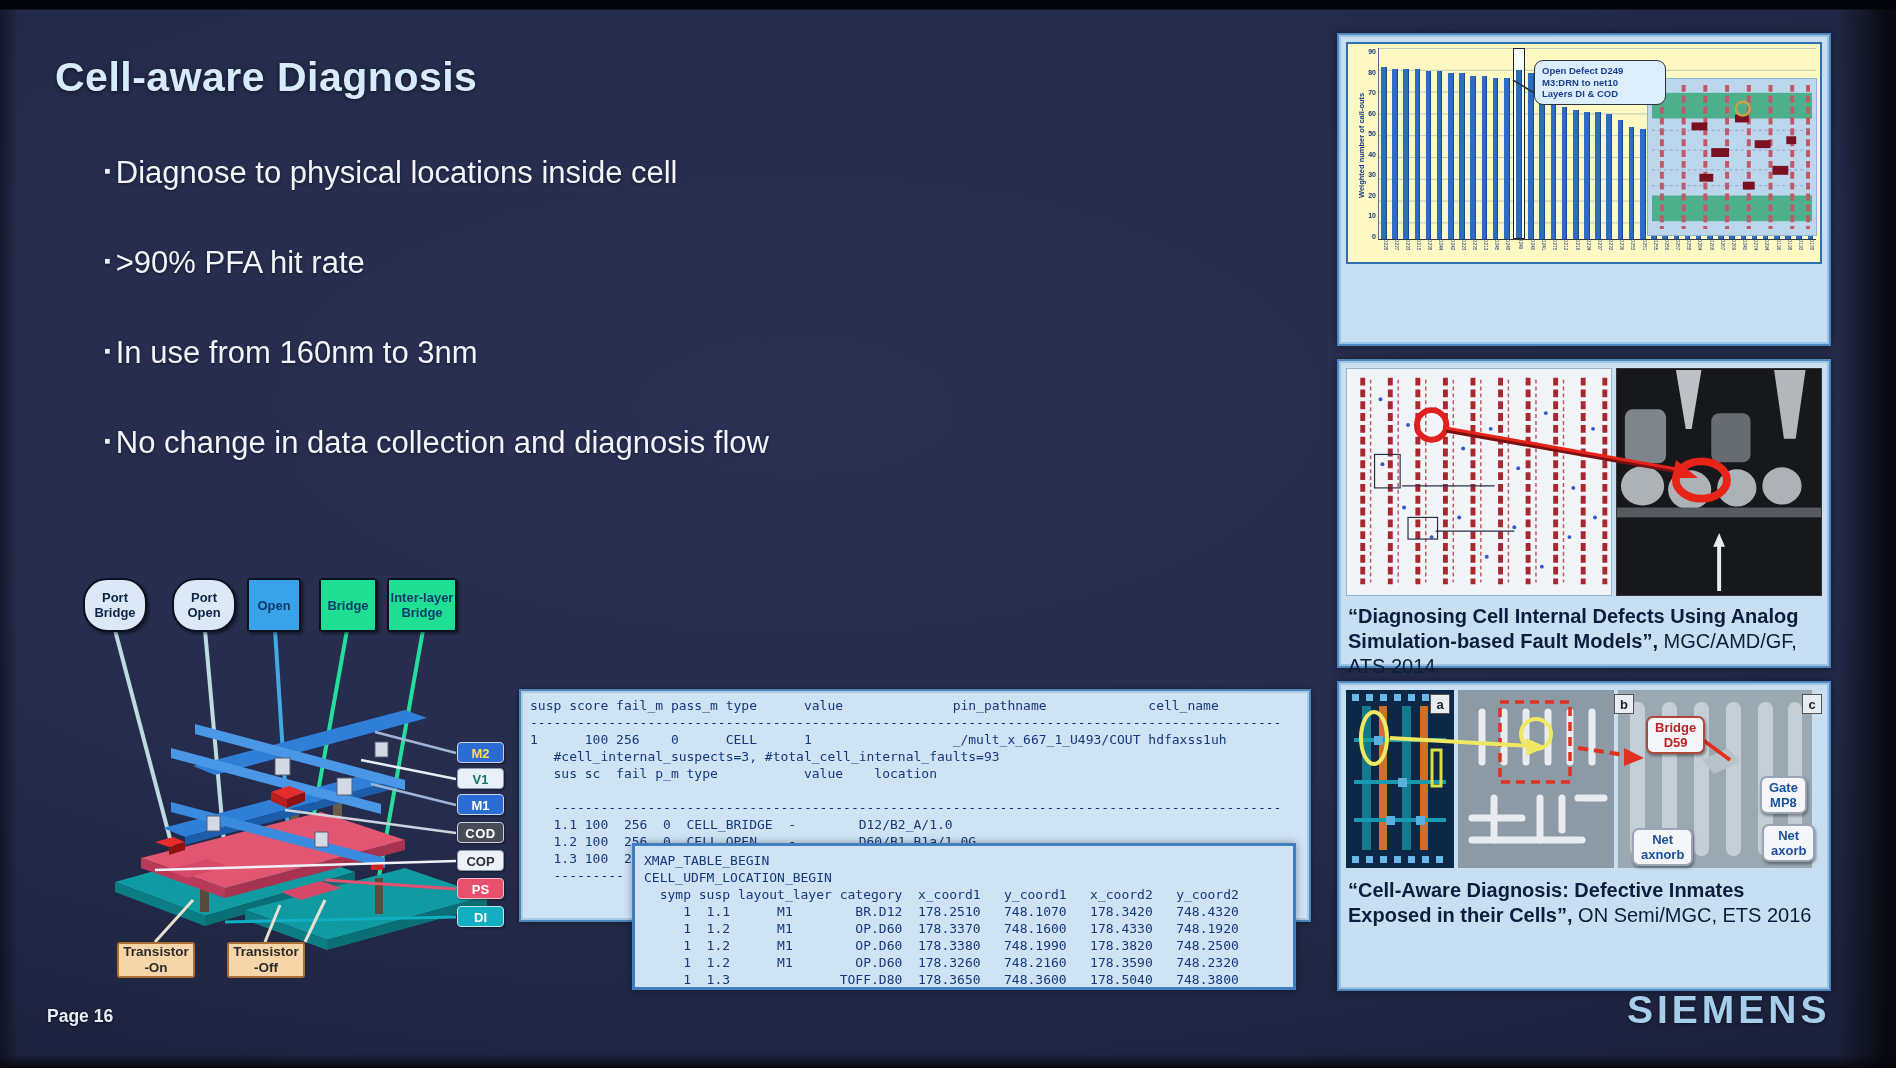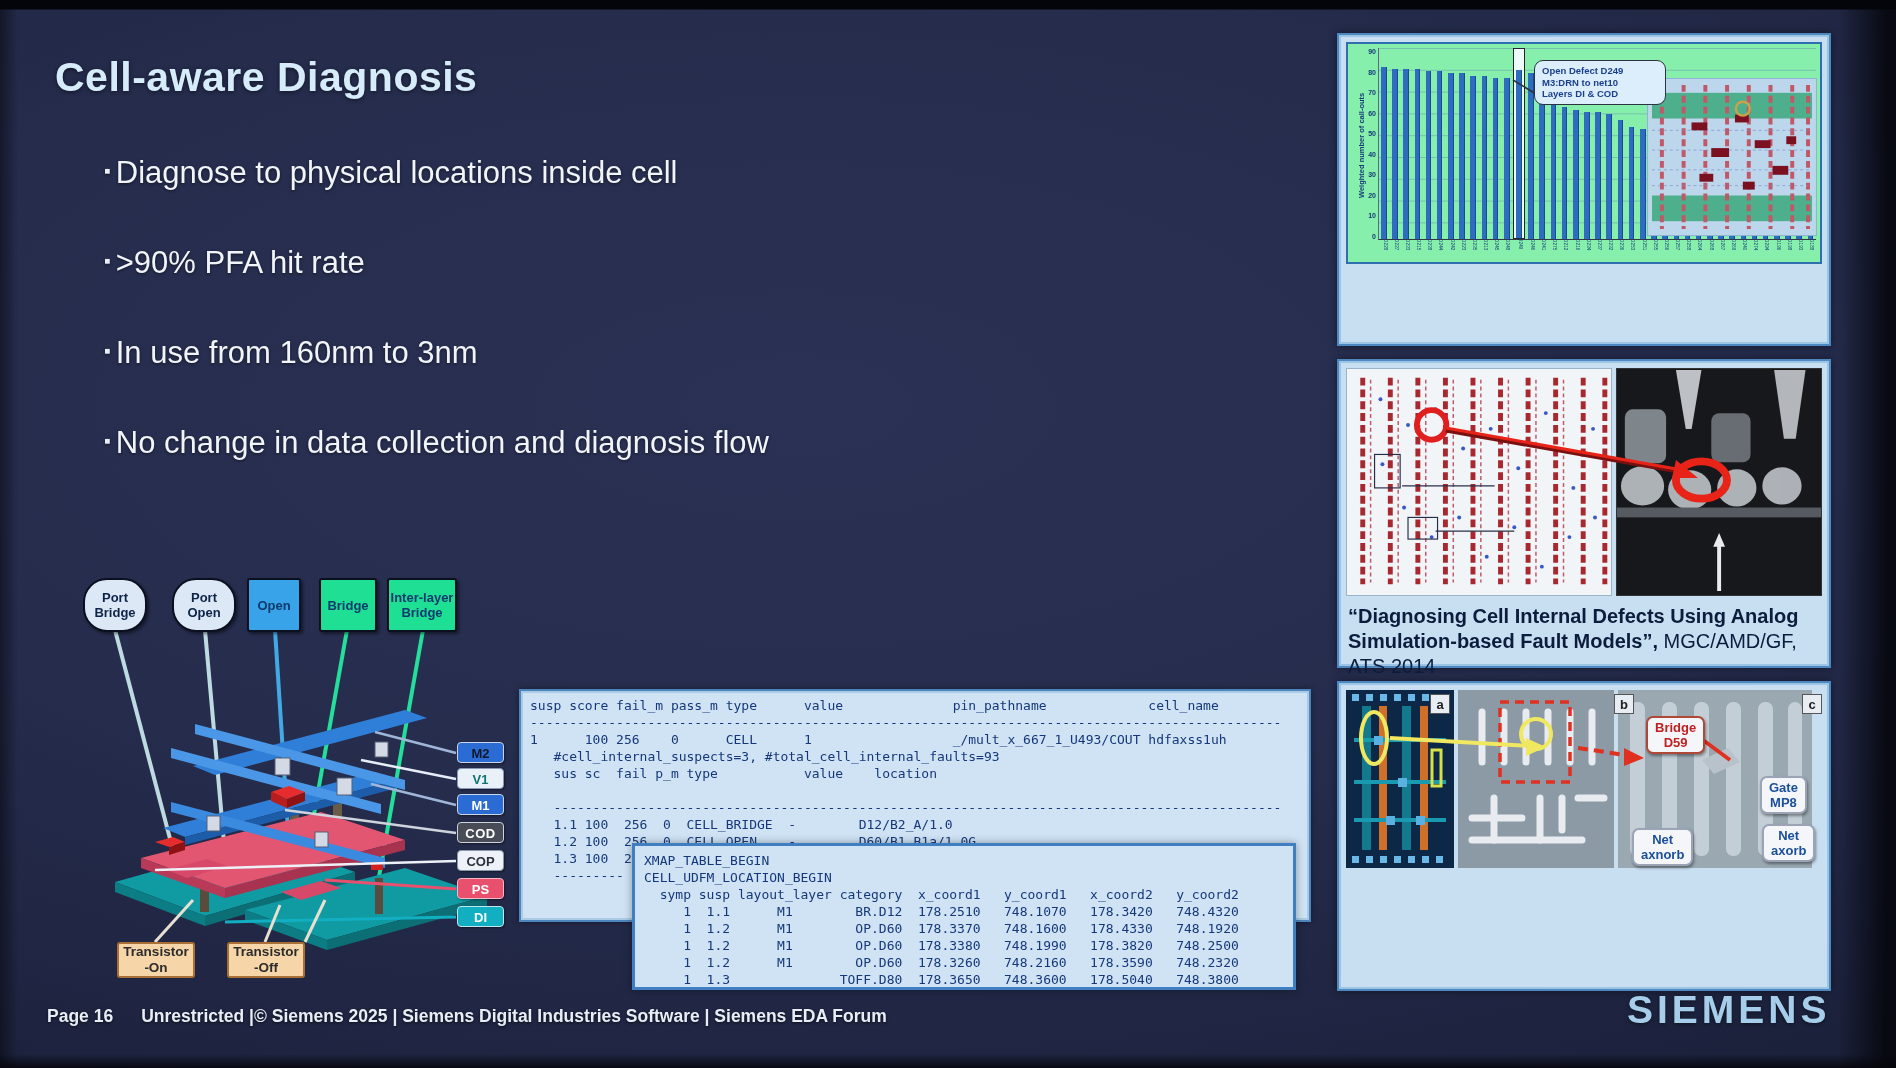--- a/index.html
+++ b/index.html
@@ -24,21 +24,21 @@
   .diagram svg{position:absolute;left:0;top:0;}
   .co{position:absolute;top:8px;height:54px;border:2px solid #0b1020;border-radius:3px;
       font-weight:bold;font-size:13px;line-height:15px;text-align:center;color:#0d2348;
       display:flex;align-items:center;justify-content:center;white-space:pre-line;z-index:4;
       box-shadow:2px 2px 3px rgba(0,0,0,.45);}
   .co-light{background:#dce8f5;border-radius:24px;}
   .co-blue{background:#38a3e8;color:#0e3a6e;}
   .co-green{background:#1fdf95;color:#0e3a6e;}
   .ly{position:absolute;left:382px;width:47px;height:21px;border-radius:4px;font-weight:bold;
       font-size:13px;line-height:21px;text-align:center;z-index:4;box-shadow:1px 1px 2px rgba(0,0,0,.4);}
-  .ly-m2{background:#2b6cd4;color:#0f172a;border:1px solid #c9d6ea;}
+  .ly-m2{background:#2b6cd4;color:#fde047;border:1px solid #c9d6ea;}
   .ly-v1{background:#eaf0f8;color:#0f766e;border:1px solid #8899bb;}
   .ly-m1{background:#2b6cd4;color:#fff;border:1px solid #c9d6ea;}
   .ly-cod{background:#474c57;color:#fff;border:1px solid #cfd4dc;letter-spacing:.5px;}
   .ly-cop{background:#eef2f8;color:#2a2f3a;border:1px solid #8899aa;}
   .ly-ps{background:#e8506e;color:#ffffff;border:1px solid #f4b9c6;}
   .ly-di{background:#12aec2;color:#fff;border:1px solid #bfe8ee;}
   .tr{position:absolute;top:372px;width:78px;height:36px;background:#f6d5a8;border:2px solid #a87034;
       border-radius:3px;font-weight:bold;font-size:13.5px;line-height:16px;color:#2c2c2c;text-align:center;
       display:flex;align-items:center;justify-content:center;white-space:pre-line;z-index:4;}
   
@@ -47,21 +47,21 @@
   .terminal pre,.xmap pre{margin:0;font-family:"DejaVu Sans Mono",monospace;font-size:13px;line-height:17px;color:#16387a;padding:6px 9px;white-space:pre;}
   .xmap{position:absolute;left:632px;top:843px;width:664px;height:147px;background:#cfe3f4;
       border:3px solid #3f7fc1;z-index:3;box-shadow:0 0 8px rgba(0,0,0,.35);}
   
   .panel{position:absolute;left:1337px;width:494px;background:#c8dff2;border:2px solid #4e88c0;
       box-shadow:inset 0 0 0 2px #9cc4e4, 0 0 8px rgba(0,0,0,.45);}
   .caption{position:absolute;left:9px;right:7px;font-size:20px;line-height:25px;color:#0c1c3c;}
   .cap-b{font-weight:bold;}
   .cap-n{font-weight:normal;}
   
-  .chartbox{position:absolute;left:7px;top:7px;right:7px;height:222px;background:#86efac;border:2px solid #2f6fb0;overflow:hidden;}
+  .chartbox{position:absolute;left:7px;top:7px;right:7px;height:222px;background:#fef9c3;border:2px solid #2f6fb0;overflow:hidden;}
   .yaxis{position:absolute;left:12px;top:4px;bottom:22px;width:16px;display:flex;flex-direction:column;justify-content:space-between;align-items:flex-end;font-size:7px;font-weight:bold;color:#16387a;}
   .ylab{position:absolute;left:-35px;top:50%;transform:translateY(-50%) rotate(-90deg);transform-origin:center;font-size:7.5px;font-weight:bold;color:#16387a;white-space:nowrap;width:90px;text-align:center;left:-32px;}
   .plot{position:absolute;left:30px;right:4px;top:4px;bottom:22px;display:flex;gap:1px;align-items:stretch;
       border-bottom:1.5px solid #333a44;border-left:1px solid #5a6a84;
       background-image:linear-gradient(rgba(90,120,170,.38) 1px, transparent 1px);background-size:100% 21.8px;}
   .slot{flex:1;position:relative;}
   .bar{position:absolute;bottom:0;left:20%;width:55%;background:#2e6cc0;box-shadow:inset -1px 0 0 #1a4a90;}
   .slot.hl{border:1.3px solid #23242e;background:rgba(246,251,255,.92);z-index:2;}
   .blabel{position:absolute;top:100%;left:55%;transform:rotate(90deg) translateY(-50%);transform-origin:top left;font-size:4.5px;color:#16387a;white-space:nowrap;letter-spacing:.2px;}
   .chart-callout{position:absolute;left:186px;top:16px;width:132px;padding:4px 7px;background:#dceefb;
@@ -577,22 +577,25 @@
       <div class="sublet" style="left:456px;top:4px;">c</div>
       <div class="pcall red" style="left:300px;top:26px;">Bridge
 D59</div>
       <div class="pcall blue" style="left:414px;top:86px;">Gate
 MP8</div>
       <div class="pcall blue" style="left:286px;top:138px;">Net
 axnorb</div>
       <div class="pcall blue" style="left:416px;top:134px;">Net
 axorb</div>
     </div>
+    <div class="caption" style="top:195px;">
+      <span class="cap-b">“Cell-Aware Diagnosis: Defective Inmates Exposed in their Cells”,</span>
+      <span class="cap-n">ON Semi/MGC, ETS 2016</span>
+    </div>
   </div>
 
   <div class="footer">
     <span>Page 16</span>
-    <span>Unrestricted |© Siemens 2025 | Siemens Digital Industries Software | Siemens EDA Forum</span>
   </div>
 
   <div class="logo">SIEMENS</div>
 
 </div>
 
 </body></html>

